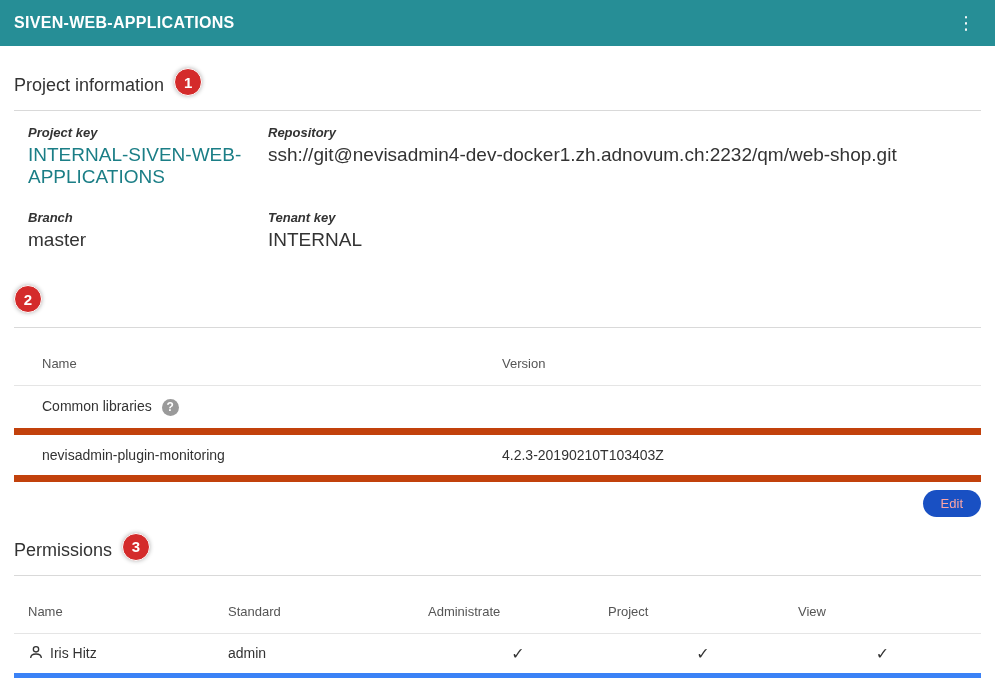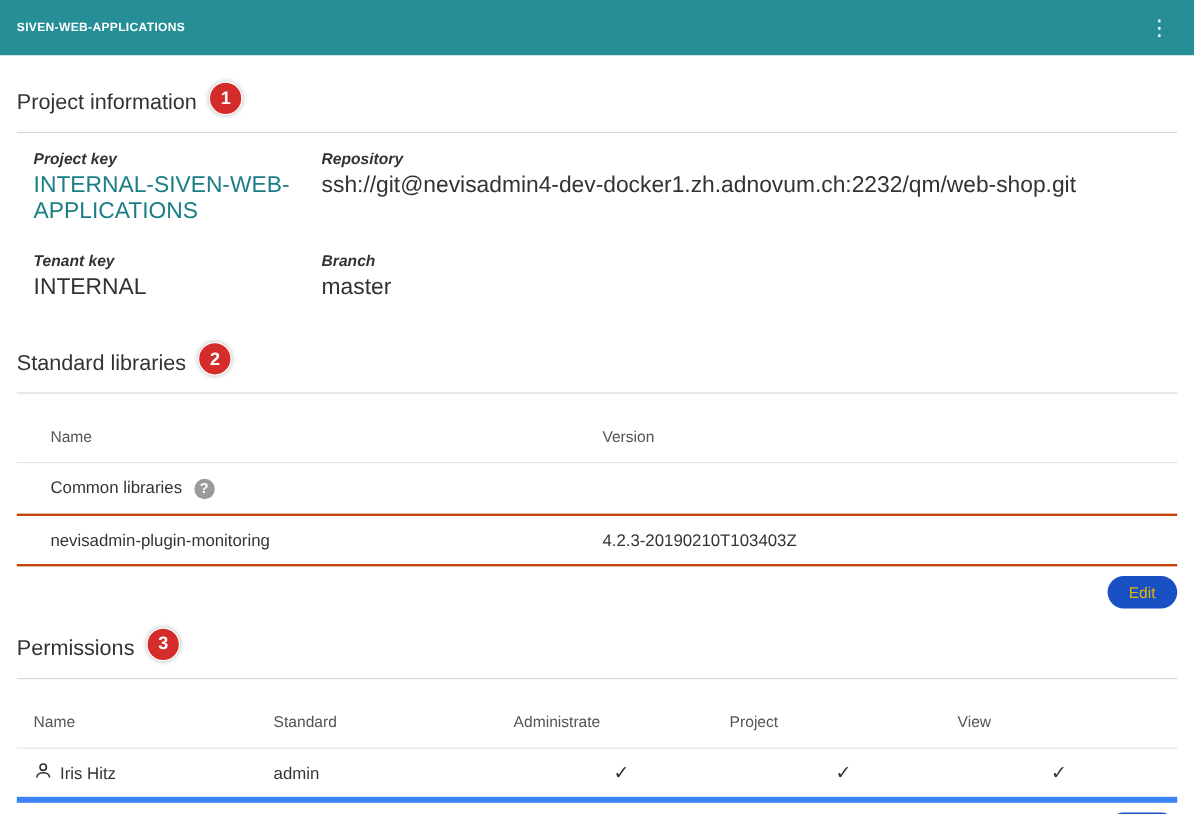--- a/index.html
+++ b/index.html
@@ -13,21 +13,21 @@
   .header {
     background: #268e96;
     color: #fff;
     padding: 10px 16px 10px 14px;
     display: flex;
     justify-content: space-between;
     align-items: center;
   }
   .header-title {
     font-weight: 700;
-    font-size: 10px;
+    font-size: 16px;
     letter-spacing: 0.3px;
   }
   .kebab {
     cursor: pointer;
     padding: 4px;
     color: #fff;
     font-size: 18px;
     line-height: 1;
   }
   .content { padding: 0 14px 20px 14px; }
@@ -86,21 +86,21 @@
     color: #555;
     font-size: 13px;
     border-bottom: 1px solid #e5e5e5;
   }
   .col-name { flex: 0 0 460px; }
   .col-version { flex: 1; }
   .table-row {
     display: flex;
     align-items: center;
     padding: 12px 28px;
-    border-bottom: 2px solid #c2410c;
+    border-bottom: 7px solid #c2410c;
     font-size: 14px;
   }
   .help-icon {
     display: inline-flex;
     align-items: center;
     justify-content: center;
     width: 17px;
     height: 17px;
     border-radius: 50%;
     background: #9a9a9a;
@@ -109,21 +109,21 @@
     font-weight: 700;
     margin-left: 6px;
   }
   .edit-row {
     display: flex;
     justify-content: flex-end;
     padding: 8px 0 0 0;
   }
   .btn {
     background: #1950c3;
-    color: #eab308;
+    color: #fca5a5;
     border: none;
     padding: 6px 18px;
     border-radius: 14px;
     font-size: 13px;
     cursor: pointer;
   }
   .perm-header {
     display: flex;
     padding: 14px 14px 14px 14px;
     color: #555;
@@ -164,31 +164,30 @@
   <div class="info-grid">
     <div>
       <div class="field-label">Project key</div>
       <div class="field-value link">INTERNAL-SIVEN-WEB-APPLICATIONS</div>
     </div>
     <div>
       <div class="field-label">Repository</div>
       <div class="field-value">ssh://git@nevisadmin4-dev-docker1.zh.adnovum.ch:2232/qm/web-shop.git</div>
     </div>
     <div>
+      <div class="field-label">Branch</div>
+      <div class="field-value">master</div>
+    </div>
+    <div>
       <div class="field-label">Tenant key</div>
       <div class="field-value">INTERNAL</div>
     </div>
-    <div>
-      <div class="field-label">Branch</div>
-      <div class="field-value">master</div>
-    </div>
   </div>
 
   <div class="section-title-row" style="margin-top:34px;">
-    <div class="section-title">Standard libraries</div>
     <div class="badge">2</div>
   </div>
   <hr class="sep">
   <div class="table-header">
     <div class="col-name">Name</div>
     <div class="col-version">Version</div>
   </div>
   <div class="table-row">
     <div class="col-name">
       <span>Common libraries</span>

